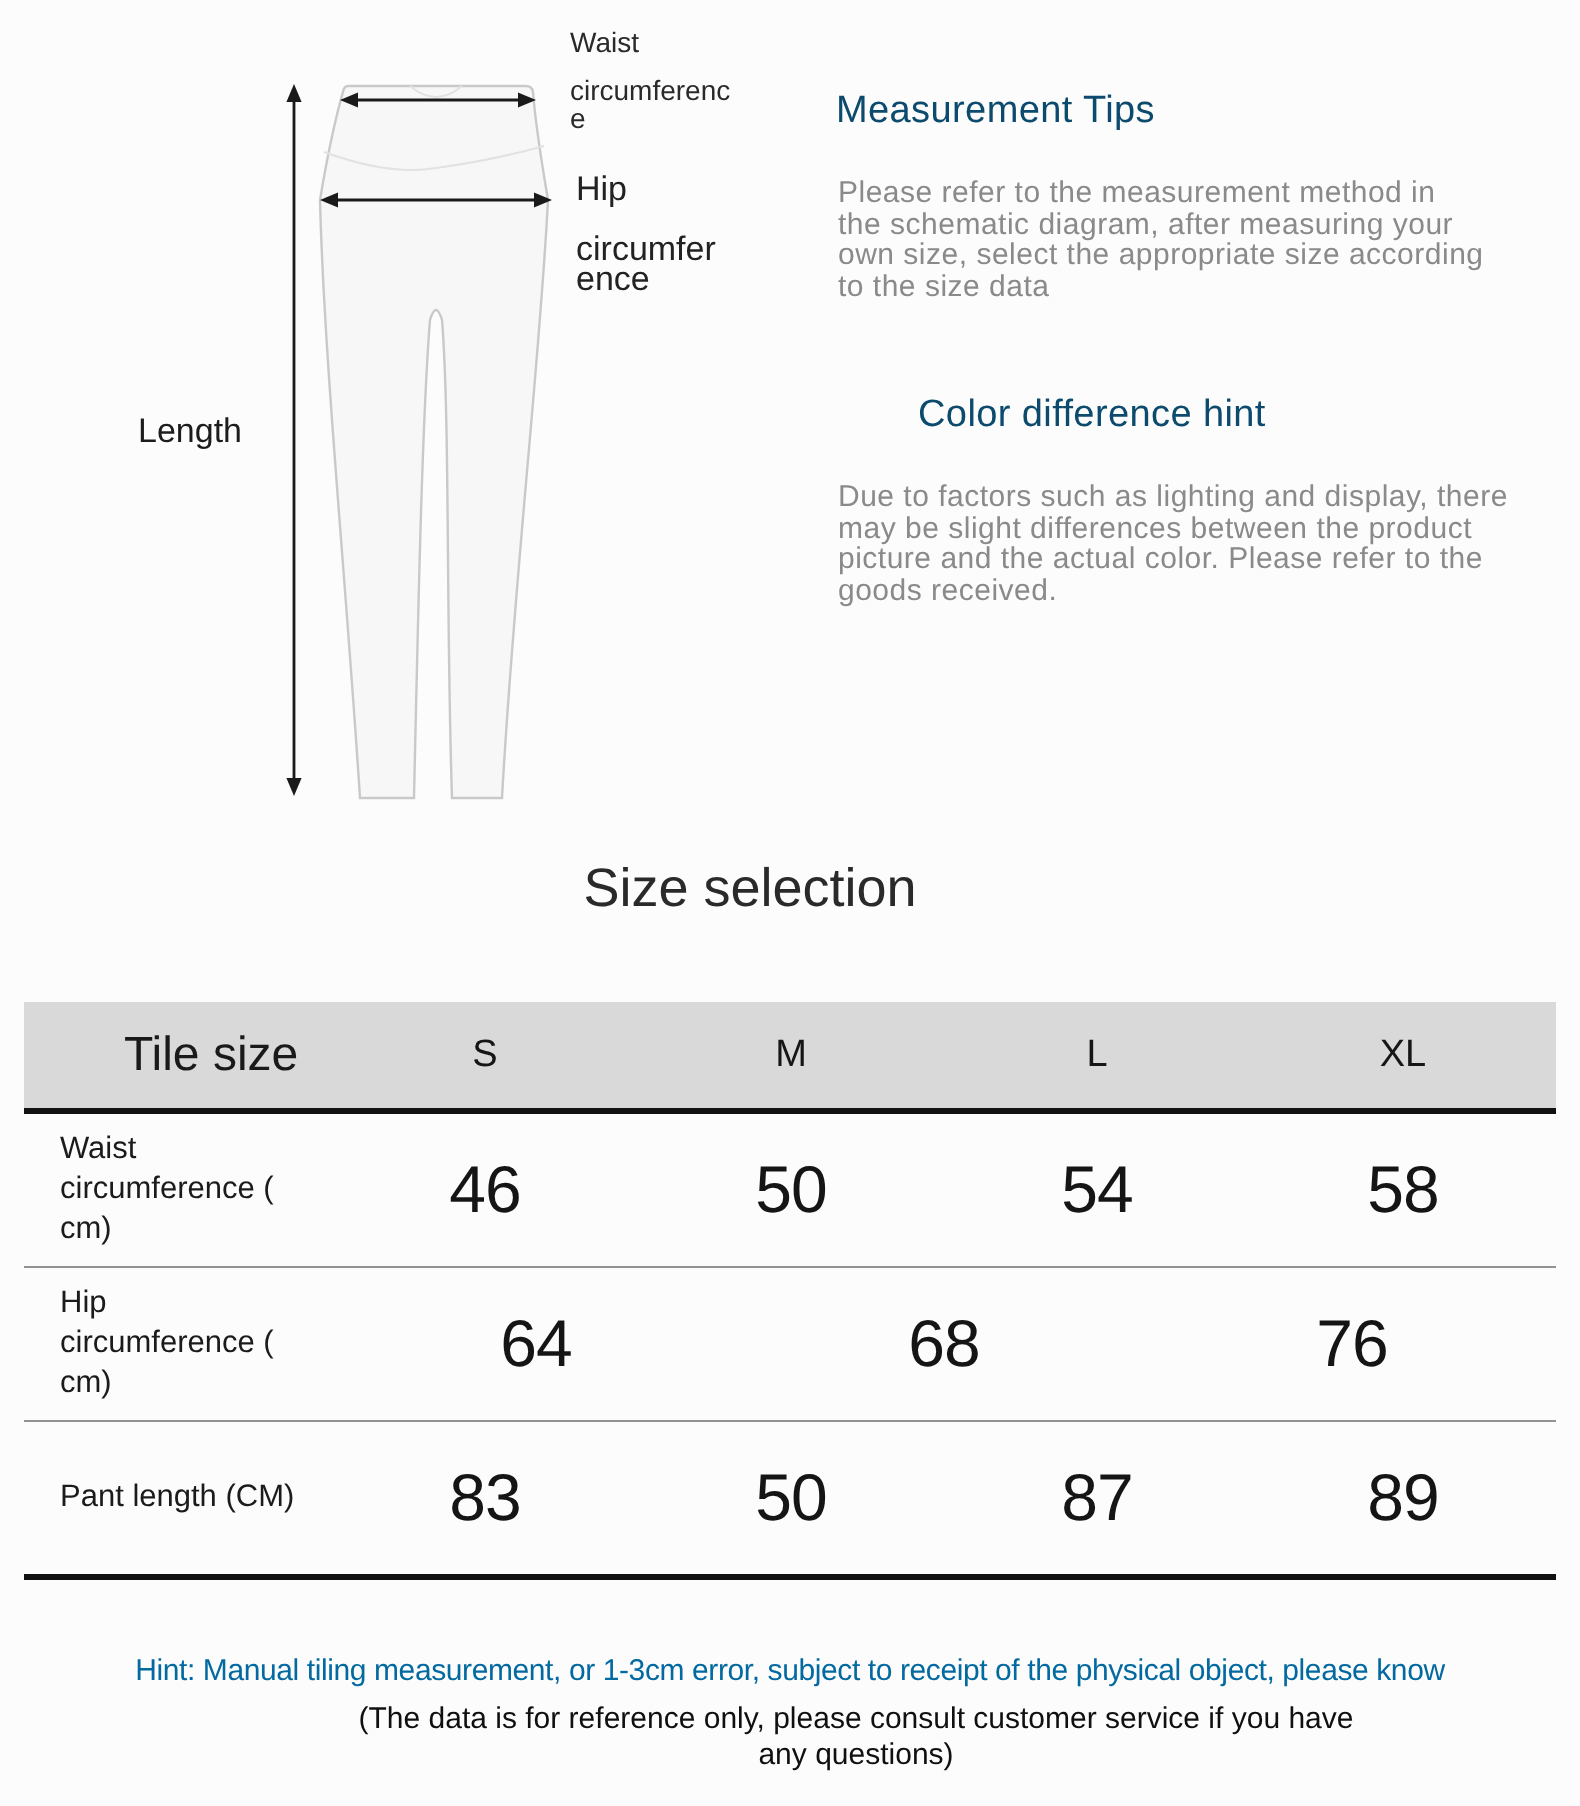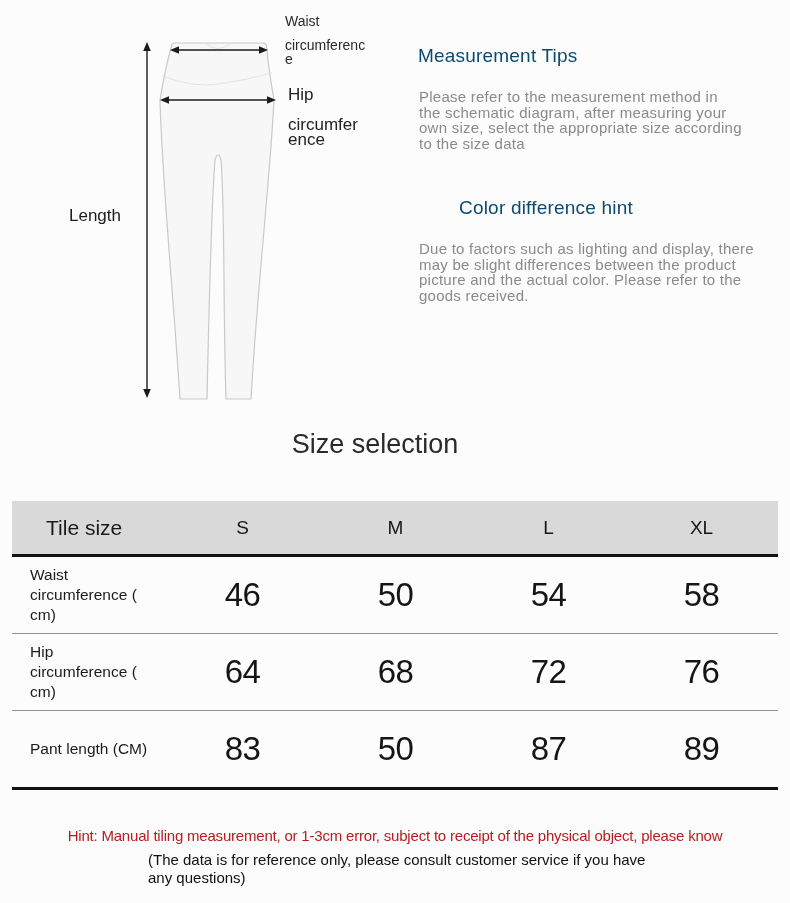--- a/index.html
+++ b/index.html
@@ -29,33 +29,33 @@
   .cd-body   { left: 419px; top: 241px; width: 350px; }
 
   .size-sel  { left: 0; top: 429px; width: 750px; text-align: center;
                font-size: 27px; font-weight: 400; color: #2a2a2a; }
 
   
   #size-table { position: absolute; left: 12px; top: 501px; width: 766px; }
   .thead { display: flex; align-items: center; height: 53px;
            background: #d9d9d9; border-bottom: 3px solid #121212; }
   .lbl-cell { flex: 0 0 154px; box-sizing: border-box; }
-  .thead .lbl-cell { padding-left: 34px; font-size: 21px; color: #1a1a1a; }
+  .thead .lbl-cell { padding-left: 50px; font-size: 24px; color: #1a1a1a; }
   .colh { flex: 1; text-align: center; font-size: 19px; color: #161616; }
   .trow { display: flex; align-items: center; height: 76px; border-bottom: 1px solid #929292; }
   .trow.last { border-bottom: 3px solid #121212; align-items: center; }
   .trow .lbl-cell { padding-left: 18px; font-size: 15.5px; line-height: 20px;
                     color: #1b1b1b; white-space: pre-line; }
   .val { flex: 1; text-align: center; font-size: 33px; color: #151515; letter-spacing: -0.5px; }
 
   
   .hint1 { left: 0; top: 827px; width: 790px; text-align: center;
-           font-size: 15px; letter-spacing: -0.2px; color: #b91c1c; }
+           font-size: 15px; letter-spacing: -0.2px; color: #0369a1; }
   .hint2 { left: 148px; top: 851px; width: 560px; font-size: 15px;
-           line-height: 18px; color: #101010; white-space: pre-line; }
+           line-height: 18px; color: #101010; white-space: pre-line; text-align: center; }
 
   
   .outline    { fill: #f7f7f7; stroke: #c9c9c9; stroke-width: 1.2; }
   .seam       { fill: none; stroke: #e2e2e2; stroke-width: 1; }
   .arrow-line { stroke: #1a1a1a; stroke-width: 1.4; }
   .arrow-head { fill: #1a1a1a; }
 </style>
 </head>
 <body>
 
@@ -126,21 +126,20 @@
       <div class="val">54</div>
       <div class="val">58</div>
     </div>
 
     <div class="trow">
       <div class="lbl-cell">Hip
 circumference (
 cm)</div>
       <div class="val">64</div>
       <div class="val">68</div>
-      <div class="val">72</div>
       <div class="val">76</div>
     </div>
 
     <div class="trow last">
       <div class="lbl-cell">Pant length (CM)</div>
       <div class="val">83</div>
       <div class="val">50</div>
       <div class="val">87</div>
       <div class="val">89</div>
     </div>

